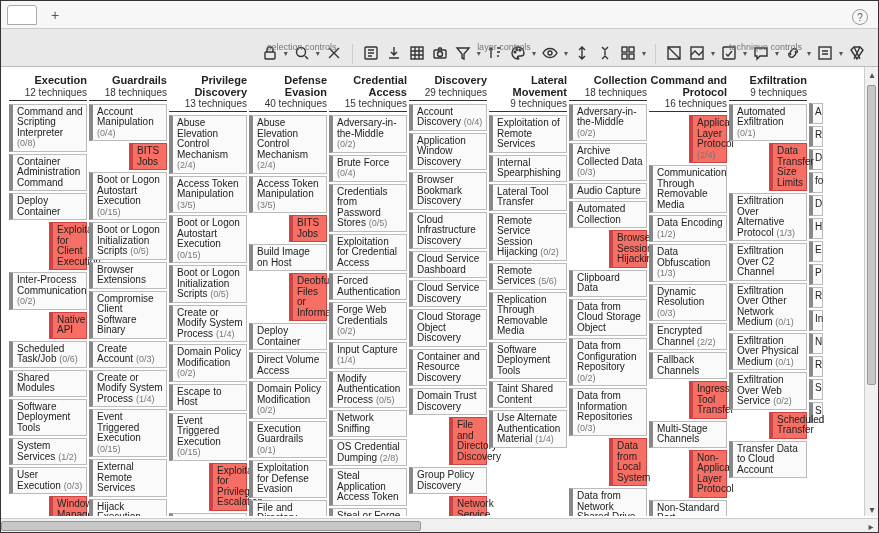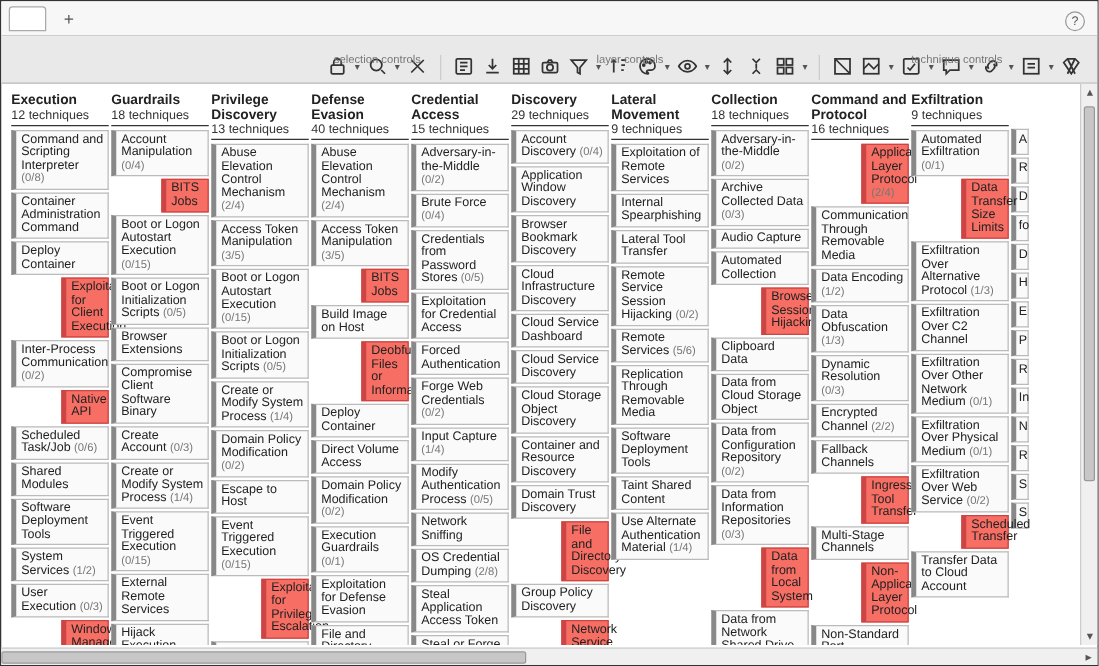--- a/index.html
+++ b/index.html
@@ -16,21 +16,21 @@
   .tb-group { display: flex; align-items: center; gap: 5px; padding: 0 6px 2px 6px; position: relative; }
   .tb-group.labeled::before { content: attr(data-label); position: absolute; top: -2px; left: 50%; transform: translateX(-50%); font-size: 9px; color: #777; white-space: nowrap; }
   .tb-btn { width: 18px; height: 18px; display: flex; align-items: center; justify-content: center; cursor: pointer; color: #333; }
   .tb-btn svg { width: 16px; height: 16px; stroke: #333; fill: none; stroke-width: 1.4; }
   .tb-sep { width: 1px; height: 20px; background: #ccc; margin: 0 3px; }
   .help-btn { position: absolute; top: 8px; right: 10px; width: 16px; height: 16px; border: 1px solid #999; border-radius: 50%; font-size: 10px; display:flex;align-items:center;justify-content:center; color:#555; cursor:pointer;}
 
   
   .matrix { position: absolute; top: 66px; left: 0; right: 0; bottom: 16px; overflow: hidden; white-space: nowrap; padding: 6px 4px 0 8px; }
   .tac { display: inline-block; vertical-align: top; width: 78px; margin-right: 2px; }
-  .tac-head { text-align: left; padding: 2px 0 2px 0; border-bottom: 1px solid #333; margin-bottom: 3px; }
+  .tac-head { text-align: right; padding: 2px 0 2px 0; border-bottom: 1px solid #333; margin-bottom: 3px; }
   .tac-name { font-weight: bold; font-size: 11px; white-space: normal; line-height: 1.05; }
   .tac-sub { font-size: 10px; color: #333; }
   .tech { position: relative; border: 1px solid #bbb; border-left: 4px solid #888; background: #fafafa; margin-bottom: 2px; padding: 2px 3px 2px 4px; min-height: 16px; white-space: normal; font-size: 10px; line-height: 1.05; cursor: pointer; }
   .tech.hl { background: #f76e64; border-color: #c44; margin-left: 40px; }
   .tech .cnt { color: #777; font-size: 9px; }
   .edgecol { display:inline-block; vertical-align:top; width:14px; }
   .edgecol .stub { border:1px solid #bbb; border-left:4px solid #888; background:#fafafa; margin-bottom:2px; padding:2px; font-size:10px; height:21px; }
 
   
   .hscroll { position:absolute; left:0; right:0; bottom:0; height:14px; background:#f0f0f0; border-top:1px solid #ccc; }

